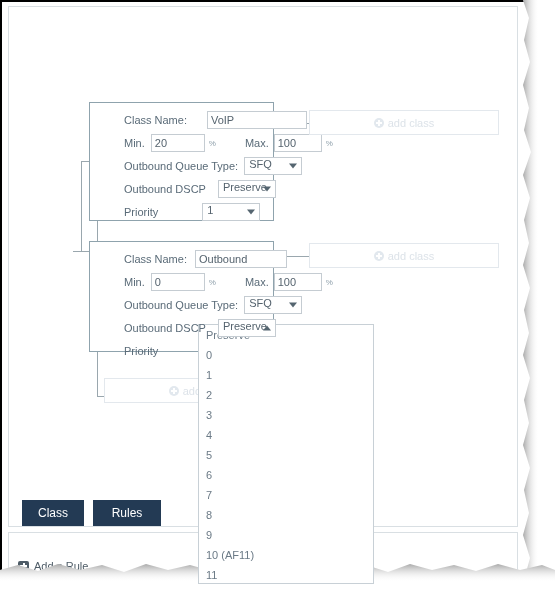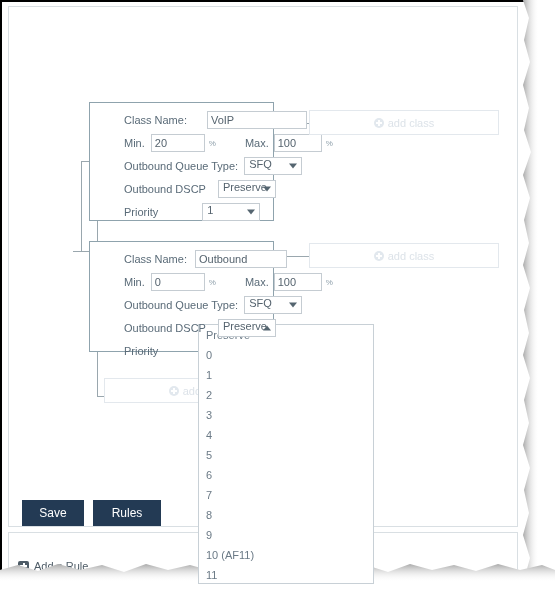--- a/index.html
+++ b/index.html
@@ -441,21 +441,21 @@
         <span class="plus-circle"></span>
         <span>add class</span>
       </div>
       <div class="add-class" id="add-class-3">
         <span class="plus-circle"></span>
         <span>add class</span>
       </div>
     </div>
 
     <div class="btn" id="btn-save">
-      <span>Save</span>
+      <span>Class</span>
     </div>
     <div class="btn" id="btn-revert">
       <span>Rules</span>
     </div>
   </div>
 
   <div class="panel" id="panel-rules">
 
     <div class="add-rule">
       <span class="plus-circle-dark"></span>

